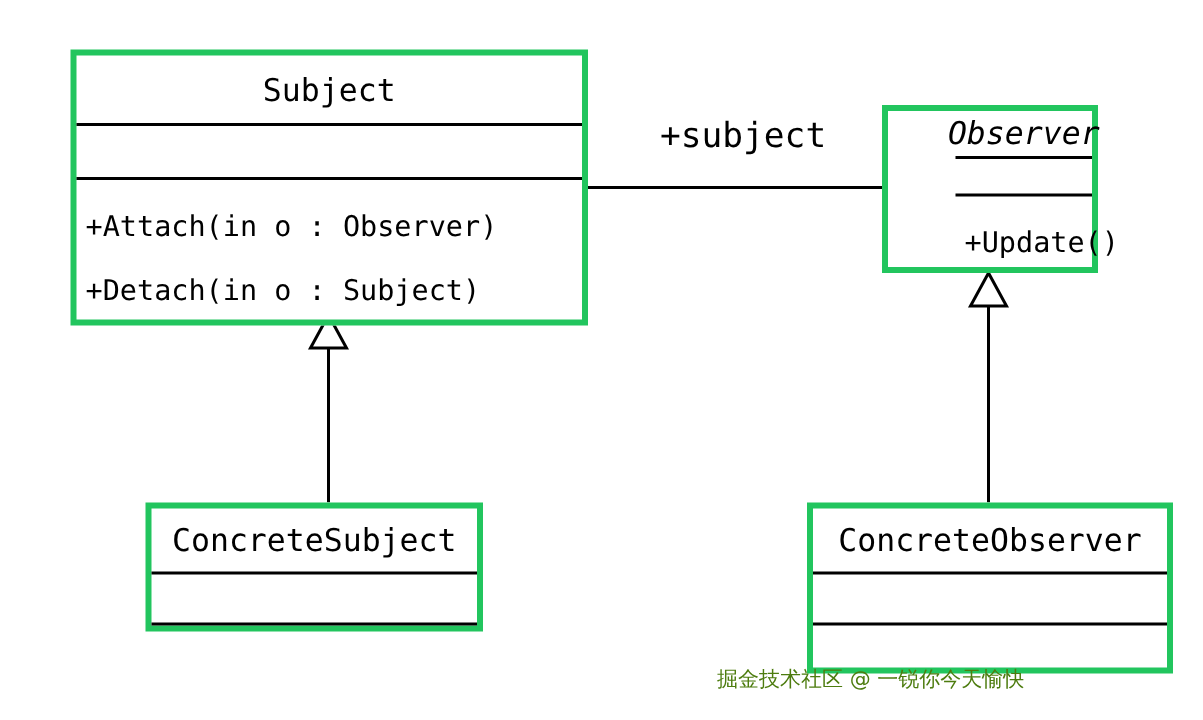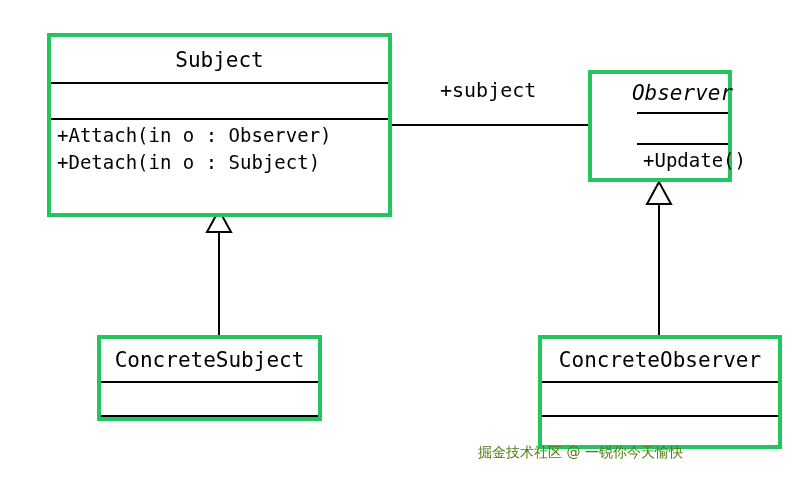--- a/index.html
+++ b/index.html
@@ -58,25 +58,26 @@
     font-size: 19px;
     color: #000000;
     line-height: 1.42;
     white-space: nowrap;
   }
   .uml-compartment.empty {
     padding: 0;
   }
   .op-line {
     display: block;
+    margin-top: 16px;
   }
   .edge-label {
     position: absolute;
     font-family: "DejaVu Sans Mono", monospace;
-    font-size: 20px;
+    font-size: 23px;
     color: #000000;
     white-space: nowrap;
   }
   .watermark {
     position: absolute;
     font-family: "DejaVu Sans", sans-serif;
     font-size: 14px;
     color: #4d7c0f;
     white-space: nowrap;
   }

